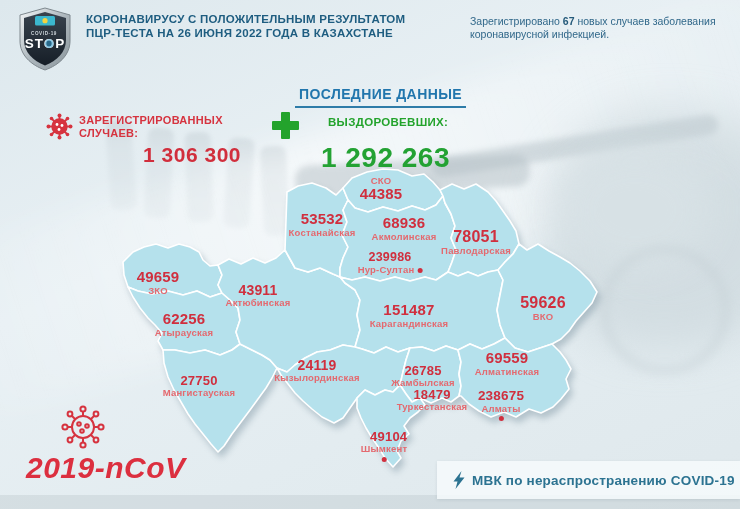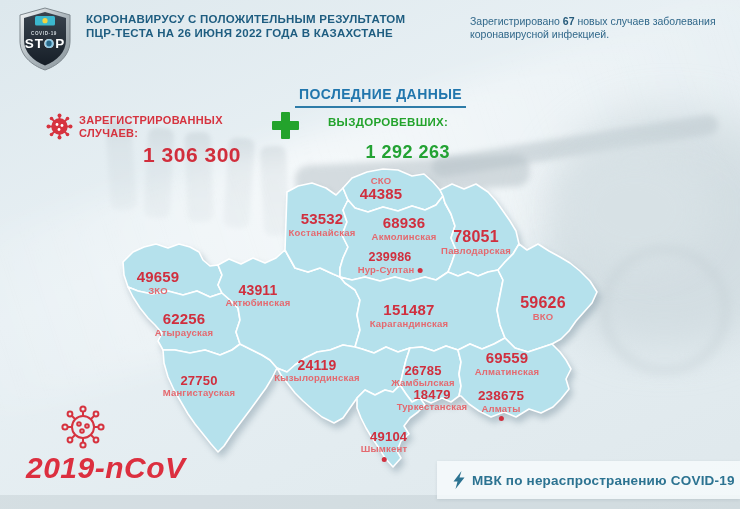--- a/index.html
+++ b/index.html
@@ -27,21 +27,21 @@
   #announcement b{color:#255a7a;}
 
   
   #latest-title{position:absolute;left:295px;top:86px;font-size:14px;font-weight:bold;color:#2176ad;
       letter-spacing:.4px;border-bottom:2px solid #2e7ca8;padding:0 4px 4px 4px;text-align:center;}
   #registered-block{position:absolute;left:46px;top:111px;width:200px;}
   #registered-label{position:absolute;left:33px;top:3px;font-size:11px;font-weight:bold;line-height:13px;color:#d6333f;letter-spacing:.3px;}
   #registered-value{position:absolute;left:60px;top:32px;width:135px;text-align:right;font-size:21px;font-weight:bold;color:#d12e3c;letter-spacing:.5px;}
   #recovered-block{position:absolute;left:272px;top:108px;width:200px;}
   #recovered-label{position:absolute;left:36px;top:8px;font-size:11.5px;font-weight:bold;color:#23a32c;letter-spacing:.3px;margin-left:20px;}
-  #recovered-value{position:absolute;left:48px;top:34px;width:130px;text-align:right;font-size:18px;font-weight:bold;color:#23a233;letter-spacing:.5px;}
+  #recovered-value{position:absolute;left:48px;top:34px;width:130px;text-align:right;font-size:28px;font-weight:bold;color:#23a233;letter-spacing:.5px;}
   .plus-icon{position:absolute;left:0;top:4px;width:27px;height:27px;}
   .plus-icon:before{content:"";position:absolute;left:0;top:9px;width:27px;height:9px;background:#23a32c;border-radius:1px;}
   .plus-icon:after{content:"";position:absolute;left:9px;top:0;width:9px;height:27px;background:#23a32c;border-radius:1px;}
 
   
   #map-svg{position:absolute;left:0;top:0;filter:drop-shadow(3px 5px 3px rgba(110,135,150,.40));}
   .region-label{position:absolute;transform:translateX(-50%);text-align:center;line-height:1.1;white-space:nowrap;z-index:5;}
   .region-label .num{display:block;font-weight:bold;color:#d02f3e;letter-spacing:.2px;}
   .region-label .rname{display:block;font-size:9.5px;font-weight:bold;color:#e4696f;letter-spacing:.2px;}
   .city-dot{display:inline-block;width:5px;height:5px;border-radius:50%;background:#d02f3e;vertical-align:middle;margin-left:3px;}

